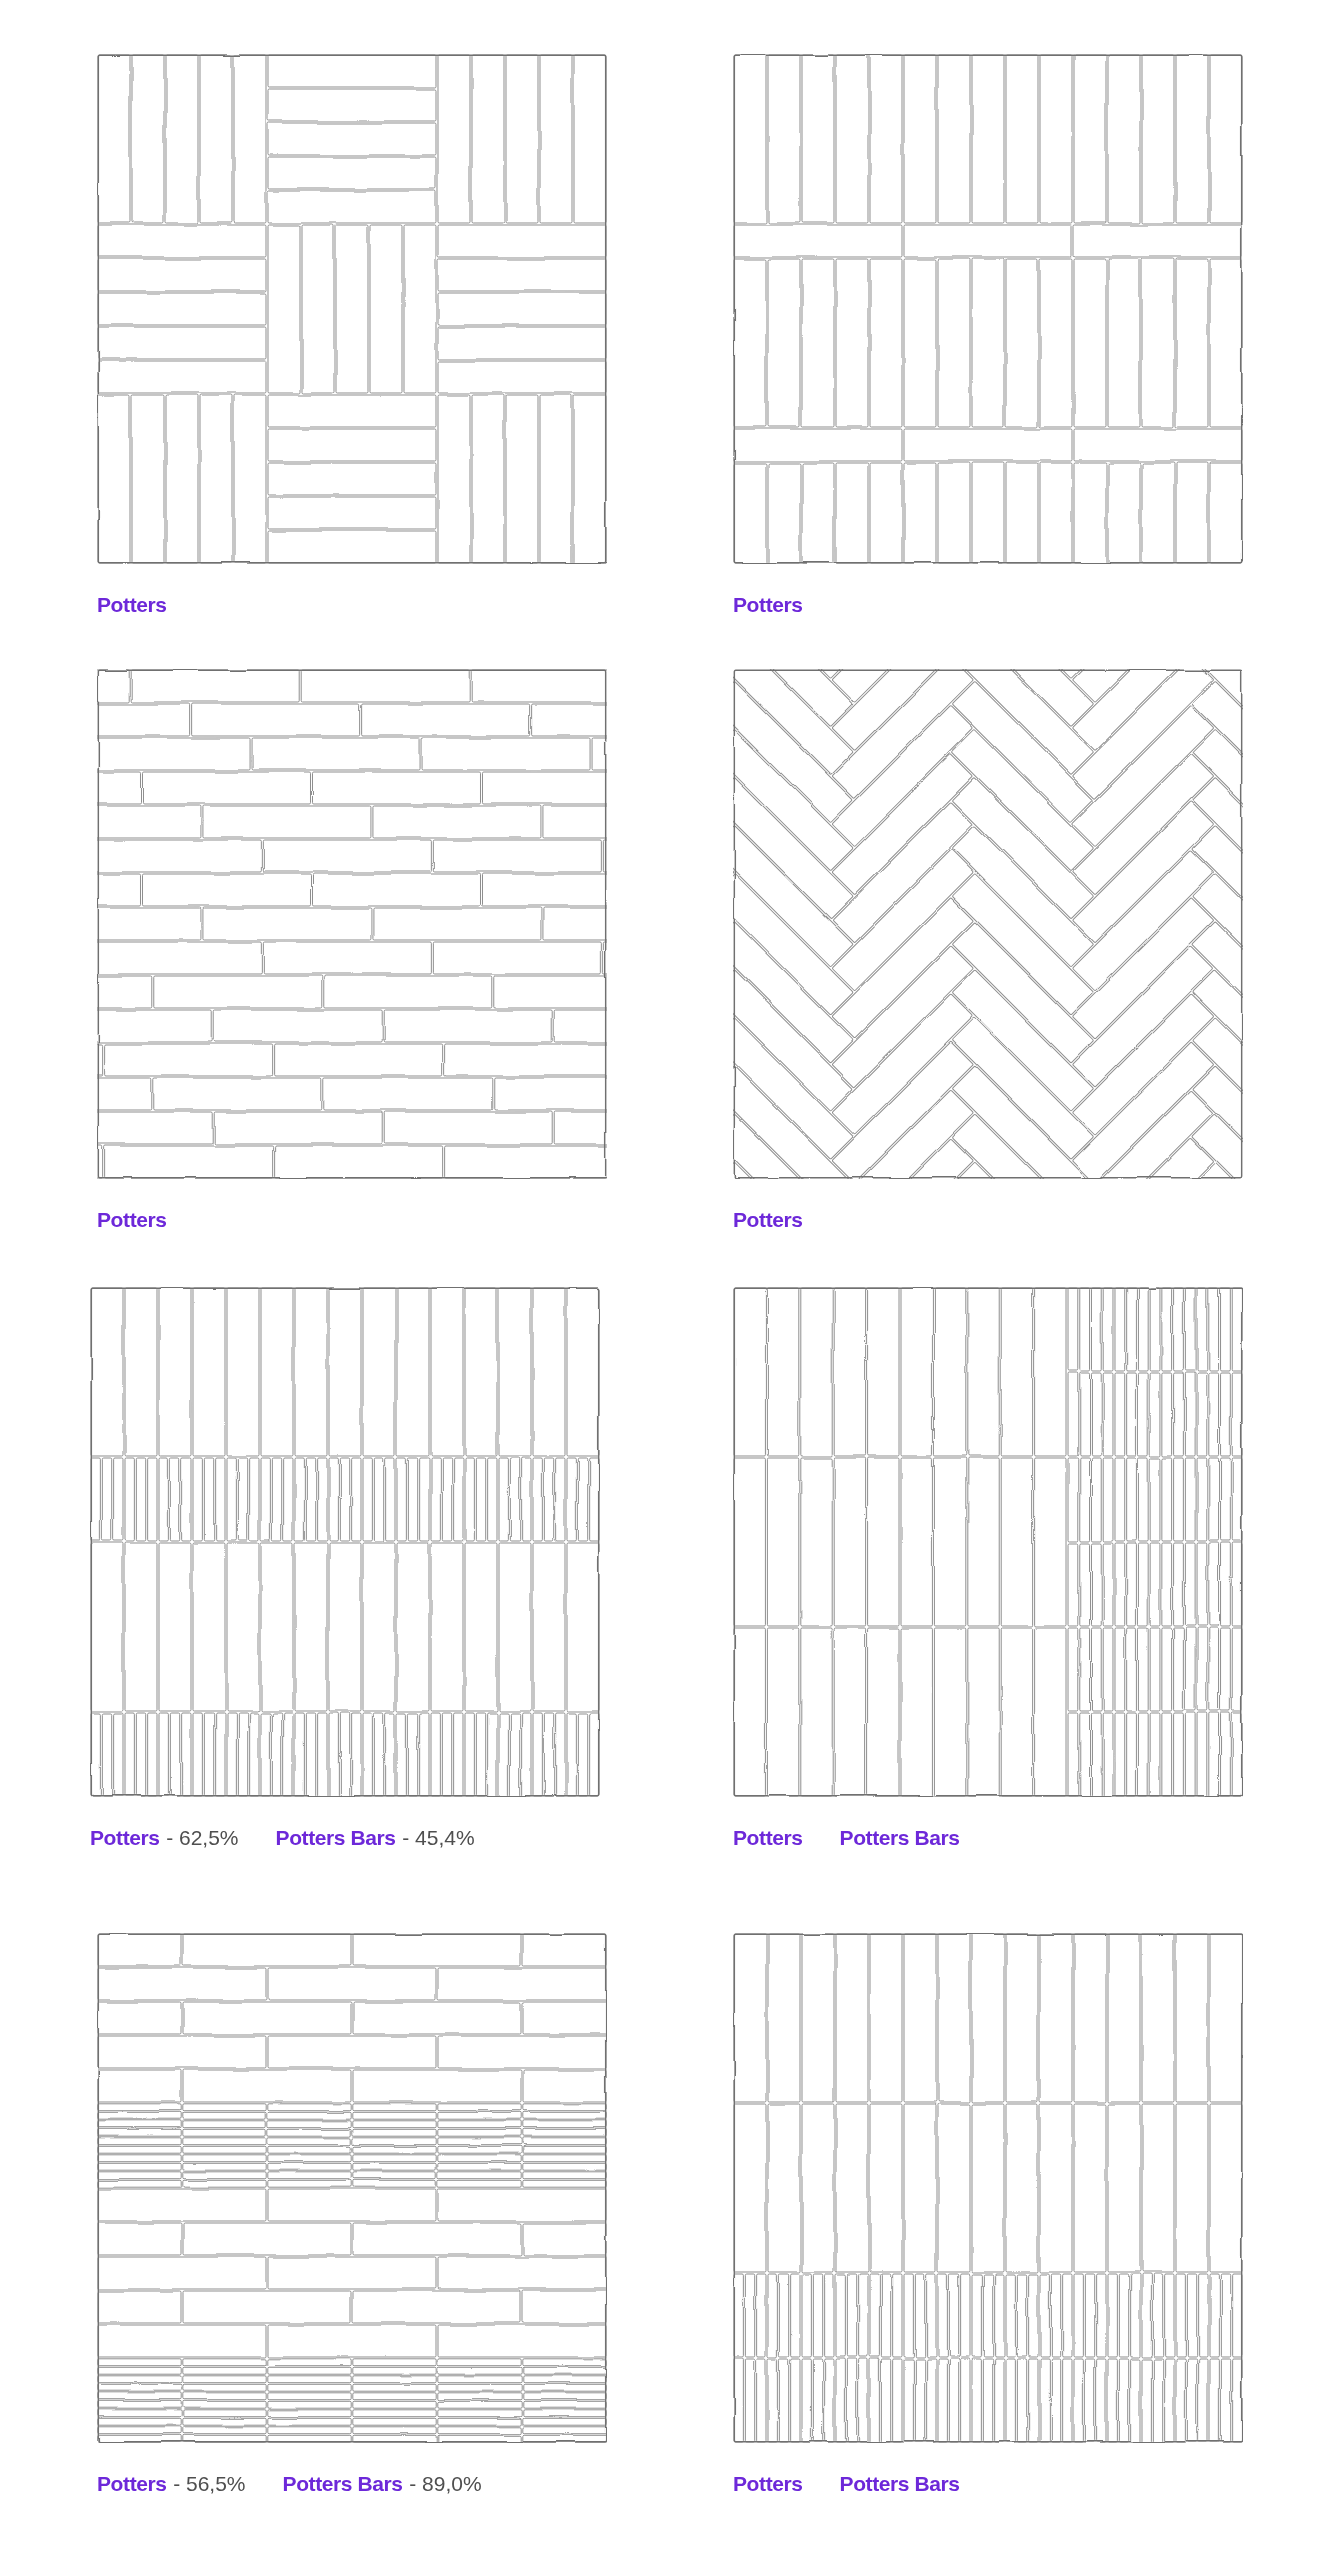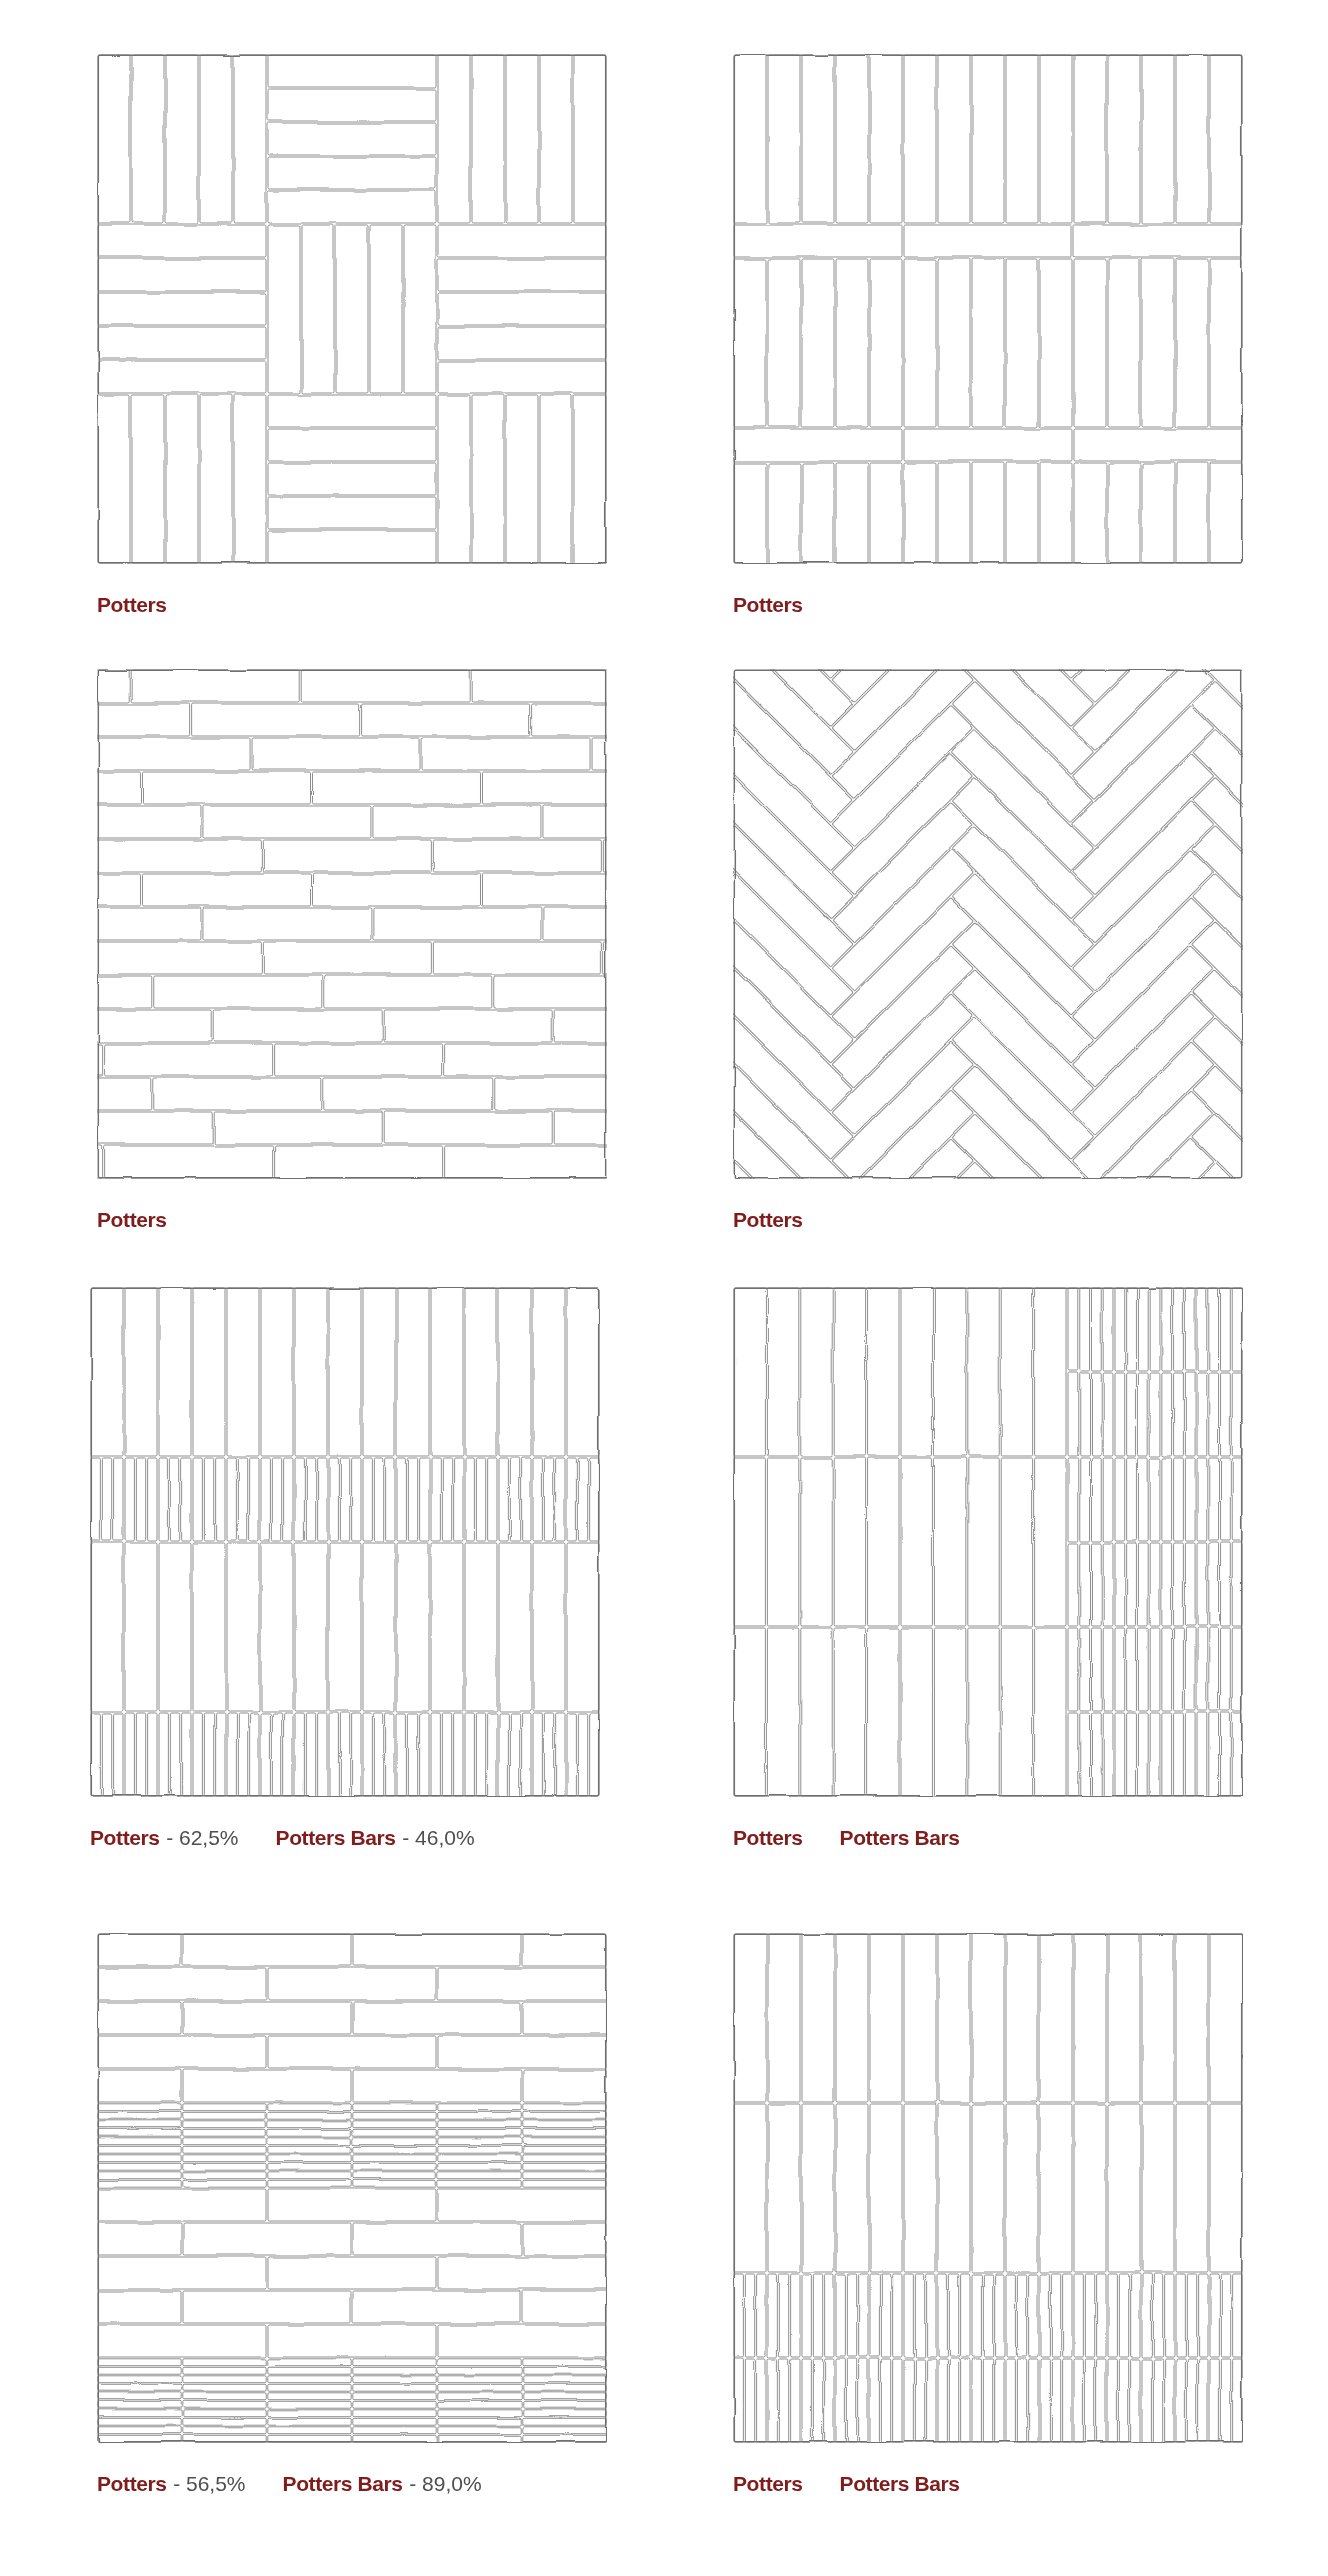--- a/index.html
+++ b/index.html
@@ -16,21 +16,21 @@
     margin-top:29px;
     display:flex;
     column-gap:37px;
     align-items:baseline;
     font-size:21px;
     letter-spacing:-0.4px;
     color:#3d3d3d;
     white-space:nowrap;
   }
   .pair{white-space:nowrap;}
-  .lb{font-weight:700;color:#7f1d1d;margin-top:17px;}
+  .lb{font-weight:700;color:#6d28d9;margin-top:17px;}
   .lv{font-weight:400;color:#4f4f4f;margin-left:6.6px;letter-spacing:0;}
   .tile rect{fill:#ffffff;stroke:#8e8e8e;stroke-width:1.5;}
   .tile rect.border{fill:none;stroke:#6f6f6f;stroke-width:2.2;}
 </style>
 </head>
 <body>
 
 <div id="page">
 
 <figure class="card" style="left: 97px; top: 54px;">
@@ -792,21 +792,21 @@
           <rect x="684.2" y="641.5" width="14.1" height="125.0" rx="2"></rect>
           <rect x="701.2" y="641.5" width="14.1" height="125.0" rx="2"></rect>
           <rect x="718.3" y="641.5" width="14.1" height="125.0" rx="2"></rect>
           <rect x="735.4" y="641.5" width="14.1" height="125.0" rx="2"></rect>
           <rect x="752.4" y="641.5" width="14.1" height="125.0" rx="2"></rect>
           <rect class="border" x="2" y="2" width="764" height="764" rx="2"></rect>
         </g>
       </svg>
       <figcaption class="cap">
         <span class="pair"><span class="lb">Potters</span><span class="lv">- 62,5%</span></span>
-        <span class="pair"><span class="lb">Potters Bars</span><span class="lv">- 46,0%</span></span>
+        <span class="pair"><span class="lb">Potters Bars</span><span class="lv">- 45,4%</span></span>
       </figcaption>
     </figure>
     <figure class="card" style="left: 733px; top: 1287px;">
       <svg class="tile" viewBox="0 0 768 768" xmlns="http://www.w3.org/2000/svg">
         <defs>
           <filter id="wob5" x="-4%" y="-4%" width="108%" height="108%">
             <feTurbulence type="fractalNoise" baseFrequency="0.012" numOctaves="2" seed="58" result="n"></feTurbulence>
             <feDisplacementMap in="SourceGraphic" in2="n" scale="5" xChannelSelector="R" yChannelSelector="G"></feDisplacementMap>
           </filter>
         </defs>

